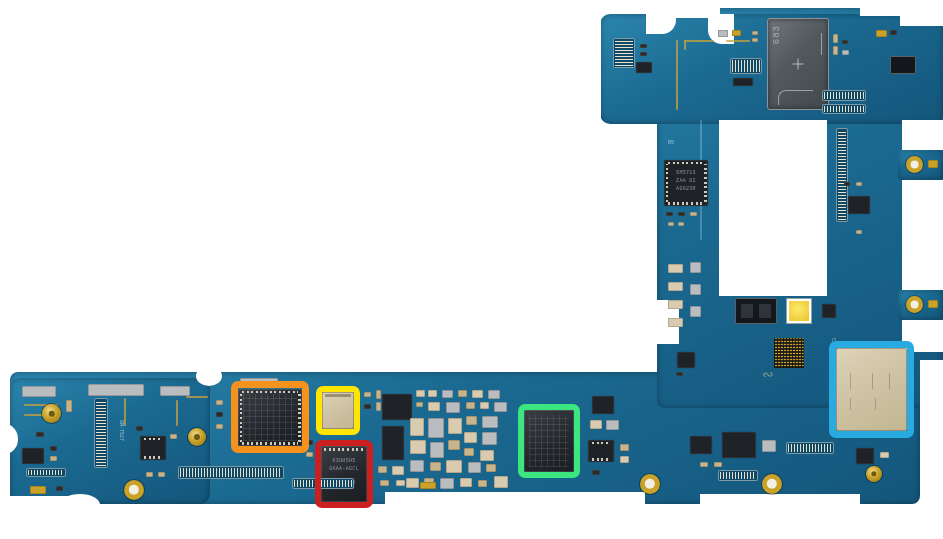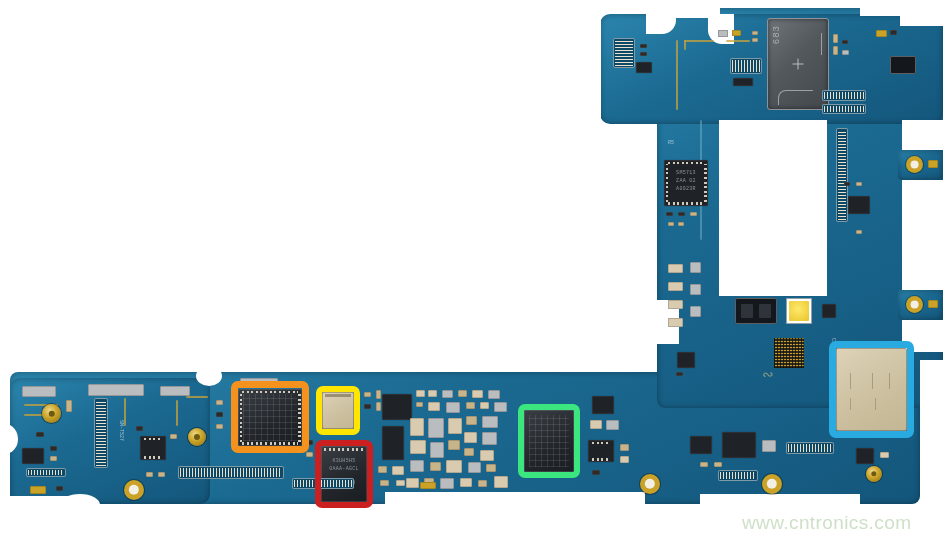--- a/index.html
+++ b/index.html
@@ -407,15 +407,14 @@
   <div class="part cap" style="left:380px;top:480px;width:9px;height:6px;"></div>
   <div class="part cap2" style="left:396px;top:480px;width:9px;height:6px;"></div>
   <div class="part gold" style="left:420px;top:482px;width:16px;height:7px;"></div>
 
   <div class="hl" style="left:231px;top:381px;width:78px;height:72px;border-width:7px;border-color:#F5921E;"></div>
   <div class="hl" style="left:316px;top:386px;width:44px;height:49px;border-width:6px;border-color:#FFE500;"></div>
   <div class="hl" style="left:315px;top:440px;width:58px;height:68px;border-width:6px;border-color:#CC1F1F;"></div>
   <div class="hl" style="left:518px;top:404px;width:62px;height:74px;border-width:6px;border-color:#3BE67F;"></div>
   <div class="hl" style="left:829px;top:341px;width:85px;height:97px;border-width:7px;border-color:#29ABE2;"></div>
 
-  <div id="watermark" style="left: 742px; top: 512px; color: rgb(207, 224, 200);">www.cntronics.com</div>
 
 </div>
 
 </body></html>

